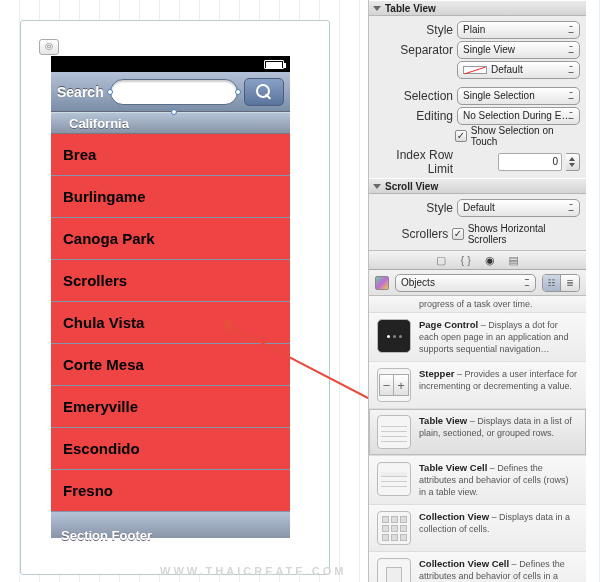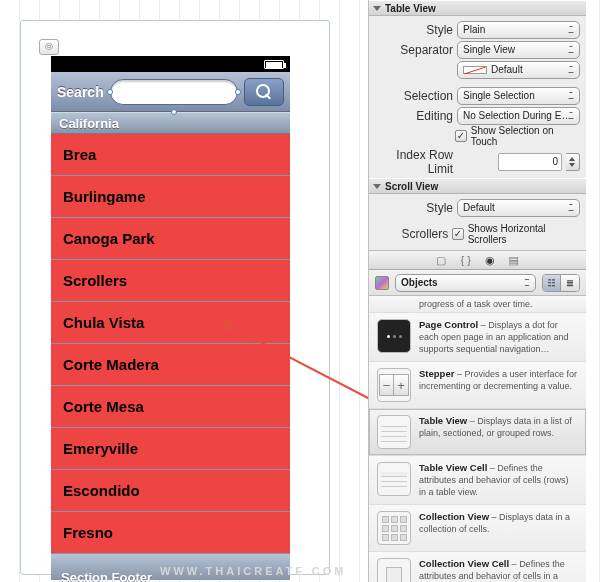--- a/index.html
+++ b/index.html
@@ -75,21 +75,21 @@
     width:40px; height:28px; border-radius:5px;
     background: linear-gradient(#8aa1c7,#5a739a);
     border:1px solid #4a5f80;
     display:flex; align-items:center; justify-content:center;
   }
   .mag { position:relative; width:16px; height:16px;}
   .mag::before{content:"";position:absolute;width:10px;height:10px;border:2px solid #fff;border-radius:50%;left:0;top:0;}
   .mag::after{content:"";position:absolute;width:2px;height:7px;background:#fff;transform:rotate(-45deg);left:11px;top:9px;border-radius:1px;}
   .sechead {
     height:22px; background:linear-gradient(var(--ios-header1),var(--ios-header2));
-    color:#fff; font-weight:bold; font-size:13px; padding:0 8px; line-height:22px;
+    color:#fff; font-weight:bold; font-size:13px; padding:0 18px; line-height:22px;
     text-shadow:0 1px 0 #667; border-top:1px solid #cdd; border-bottom:1px solid #778;
   }
   .rows { background: var(--ios-row); }
   .row {
     height:42px; line-height:42px; padding:0 12px;
     border-bottom:1px solid var(--ios-row-border);
     color:#000; font-weight:bold; font-size:15px;
     background: #ef4444;
   }
   .footer {
@@ -134,21 +134,21 @@
   .swatch .diag{position:absolute;left:0;right:0;top:50%;height:1px;background:red;transform:rotate(-18deg);}
   .checkbox{ width:12px;height:12px;border:1px solid #888;border-radius:2px;background:linear-gradient(#fff,#ddd);display:inline-flex;align-items:center;justify-content:center;}
   .check::after{content:"✓"; font-size:10px; color:#333; line-height:10px;}
   .numfield{ width:64px;height:18px;border:1px solid #aaa;border-radius:2px;background:#fff;text-align:right;padding:0 3px;font-size:10px;line-height:16px;}
   .stepper{ width:14px; height:18px; border:1px solid #999; border-left:none; border-radius:0 3px 3px 0; background:linear-gradient(#fff,#ddd); position:relative;}
   .stepper::before,.stepper::after{content:"";position:absolute;left:3px;width:0;height:0;border-left:3px solid transparent;border-right:3px solid transparent;}
   .stepper::before{top:3px;border-bottom:4px solid #555;}
   .stepper::after{bottom:3px;border-top:4px solid #555;}
 
   .lib-tabs{ height:20px; background:linear-gradient(#f4f4f4,#dadada); border-top:1px solid #bbb; border-bottom:1px solid #aaa; display:flex; align-items:center; justify-content:center; gap:14px; font-size:11px; color:#777;}
-  .lib-objects{ height:26px; display:flex; align-items:center; gap:6px; padding:0 6px; border-bottom:1px solid #bbb; background:linear-gradient(#f2f2f2,#e2e2e2);font-weight:bold;}
+  .lib-objects{ height:26px; display:flex; align-items:center; gap:6px; padding:0 6px; border-bottom:1px solid #bbb; background:linear-gradient(#f2f2f2,#e2e2e2);}
   .swatch-icon{width:14px;height:14px;background:linear-gradient(135deg,#6fcf97,#bb6bd9,#f2c94c);border:1px solid #888;border-radius:2px;}
   .seg { display:flex; border:1px solid #999; border-radius:4px; overflow:hidden;}
   .seg div{width:18px;height:16px;background:linear-gradient(#fff,#ddd);display:flex;align-items:center;justify-content:center;font-size:9px;color:#555;}
   .seg div:first-child{border-right:1px solid #999; background:linear-gradient(#d0d8e6,#aab6cc);}
   .lib-list{ overflow:hidden; }
   .lib-item{ display:flex; gap:8px; padding:6px 8px; border-bottom:1px solid #ddd; background:linear-gradient(#f8f8f8,#ececec);}
   .lib-item.selected{ background:linear-gradient(#f4f4f4,#dedede); box-shadow: inset 0 0 0 1px #bcbcbc;}
   .lib-icon{ width:34px;height:34px;border:1px solid #bbb;border-radius:4px;background:#f5f5f5;display:flex;align-items:center;justify-content:center;flex-shrink:0;}
   .lib-text{ font-size:9px; color:#555; line-height:12px;}
   .lib-text b{ font-size:9.5px; color:#222;}
@@ -185,21 +185,20 @@
           <span class="mag"></span>
         </div>
     </div>
     <div class="sechead">California</div>
     <div class="rows">
       <div class="row">Brea</div>
       <div class="row">Burlingame</div>
       <div class="row">Canoga Park</div>
       <div class="row">Scrollers</div>
       <div class="row">Chula Vista</div>
-      <div class="row">Corte Madera</div>
       <div class="row">Corte Mesa</div>
       <div class="row">Emeryville</div>
       <div class="row">Escondido</div>
       <div class="row">Fresno</div>
     </div>
     <div class="footer">Section Footer</div>
   </div>
 </div>
 
 <svg class="arrow">

